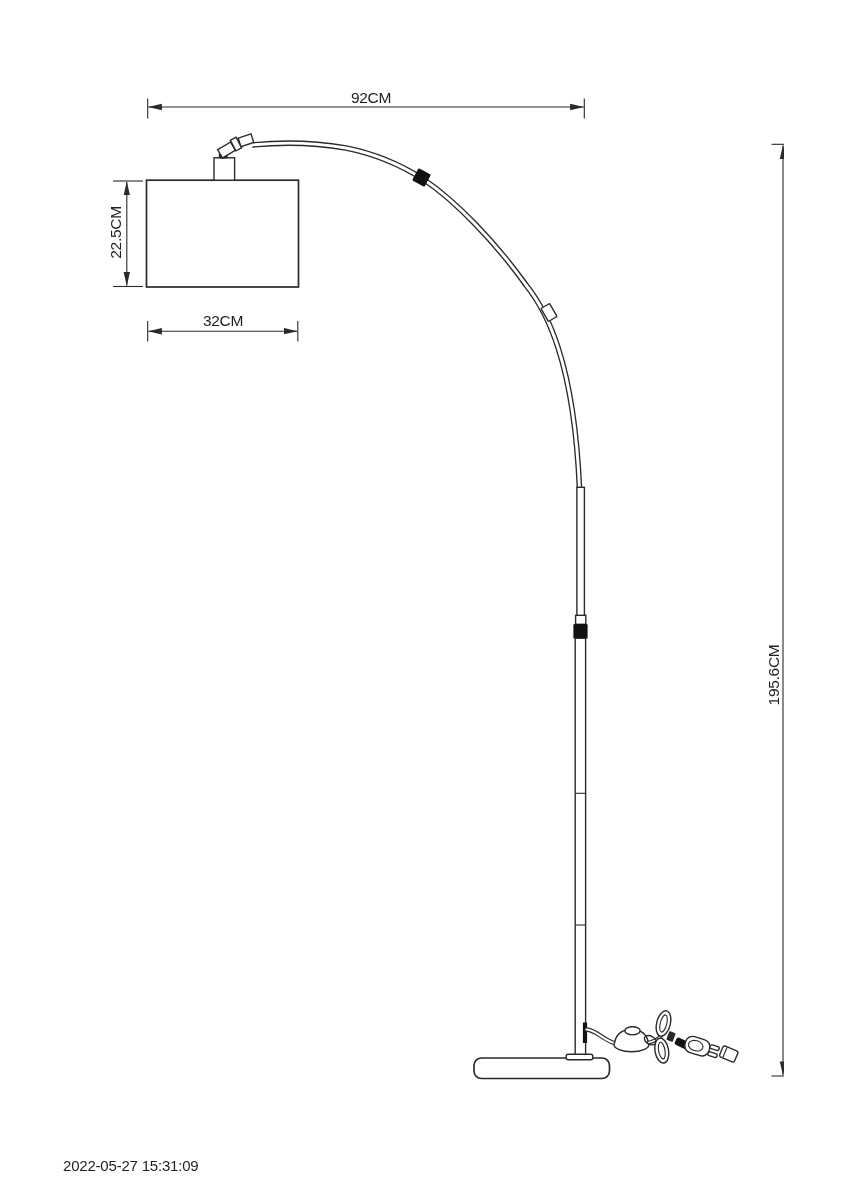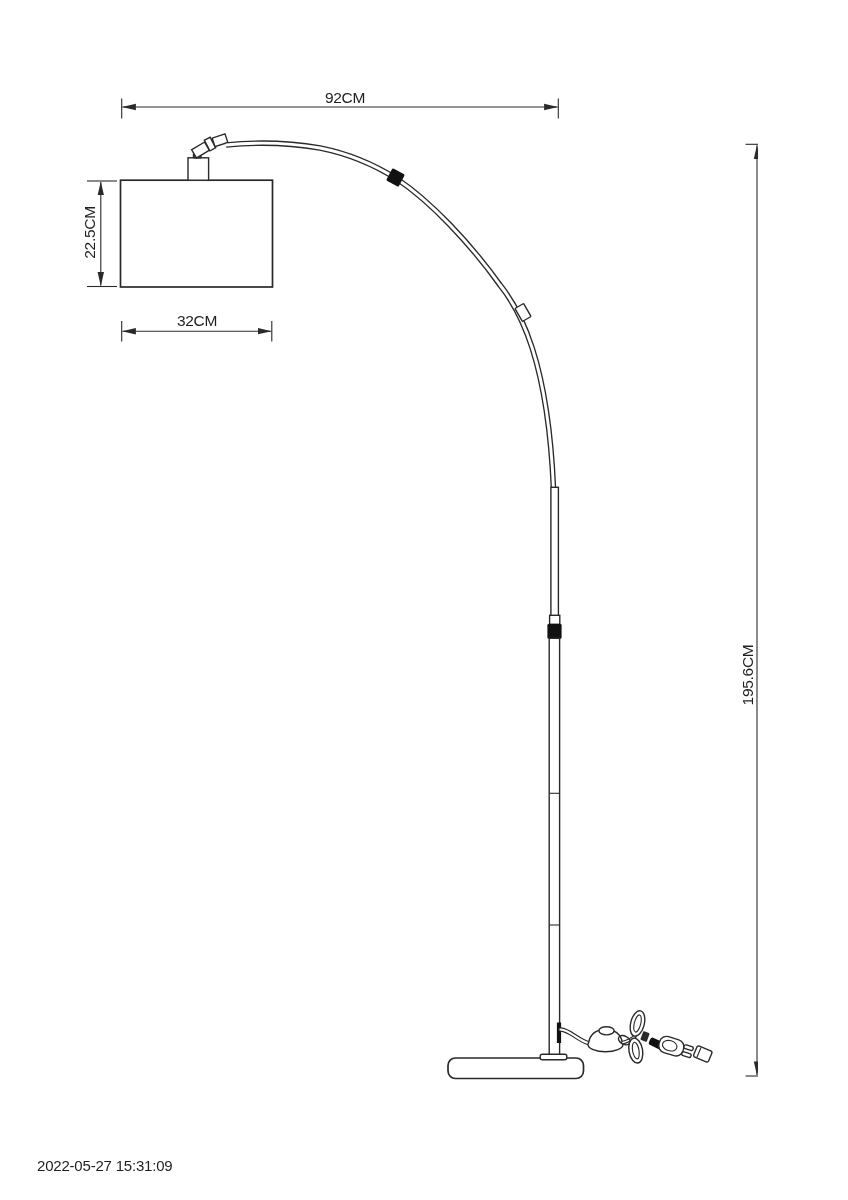--- a/index.html
+++ b/index.html
@@ -2,20 +2,21 @@
 <html style="--line: #2a2a2a; --text: #1f1f1f; --solid_black: #111111; --background: #ffffff;"><head>
 <meta charset="utf-8">
 <style>
   html, body { margin: 0; padding: 0; background: var(--background, #fff); }
   .canvas {
     position: relative;
     width: 758px; height: 1200px;
     background: var(--background, #fff);
     overflow: hidden;
     font-family: "Liberation Sans", sans-serif;
+    padding-left: 26px;
   }
   svg.drawing { display: block; color: var(--line, #2a2a2a); }
 
   
   .s    { stroke: var(--line, #2a2a2a); stroke-width: 1.4; fill: none; }
   .s11  { stroke: var(--line, #2a2a2a); stroke-width: 1.1; fill: none; }
   .sf   { stroke: var(--line, #2a2a2a); stroke-width: 1.4; fill: var(--background, #fff); }
   .sf17 { stroke: var(--line, #2a2a2a); stroke-width: 1.7; fill: var(--background, #fff); }
   .blk  { fill: var(--solid_black, #111); stroke: none; }
   .dkn  { fill: var(--line, #2a2a2a); stroke: none; }

